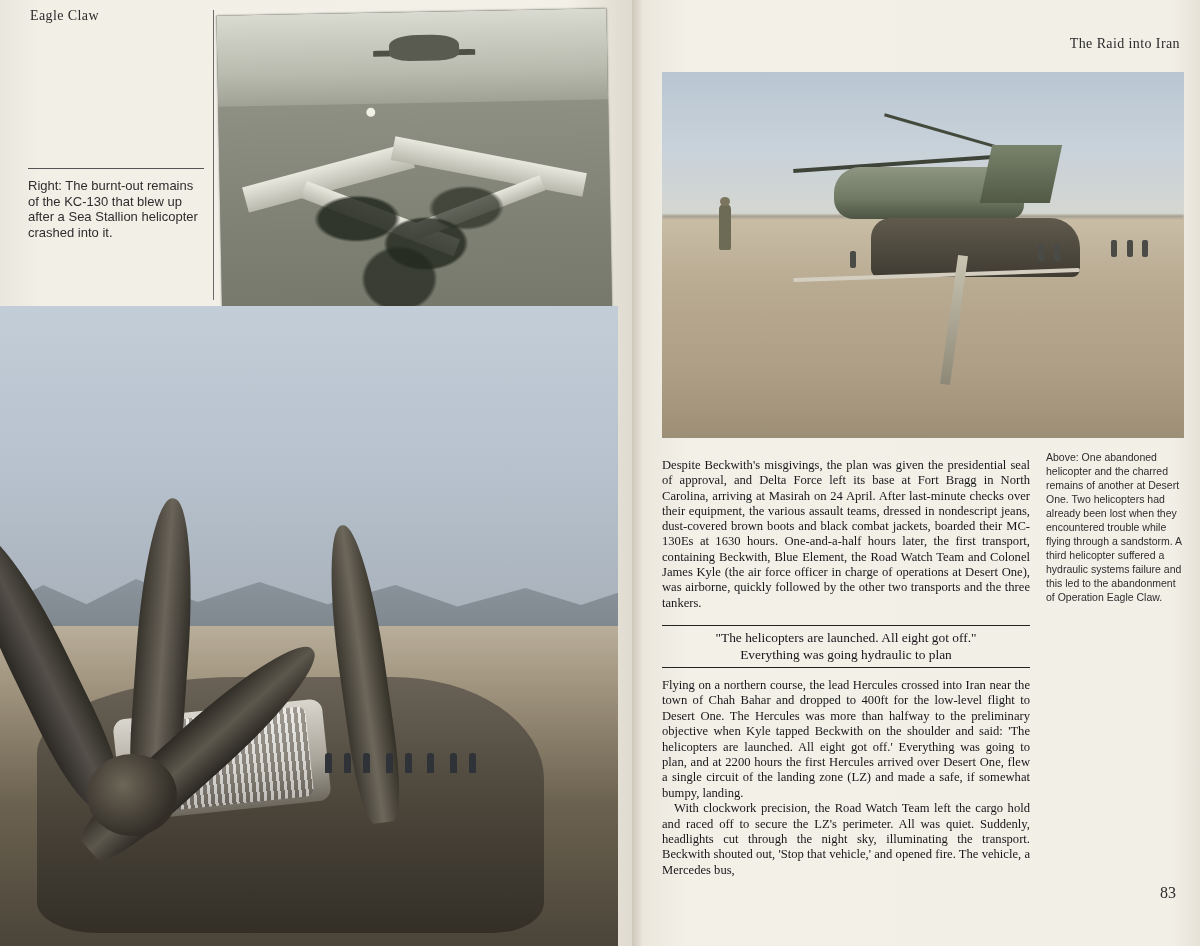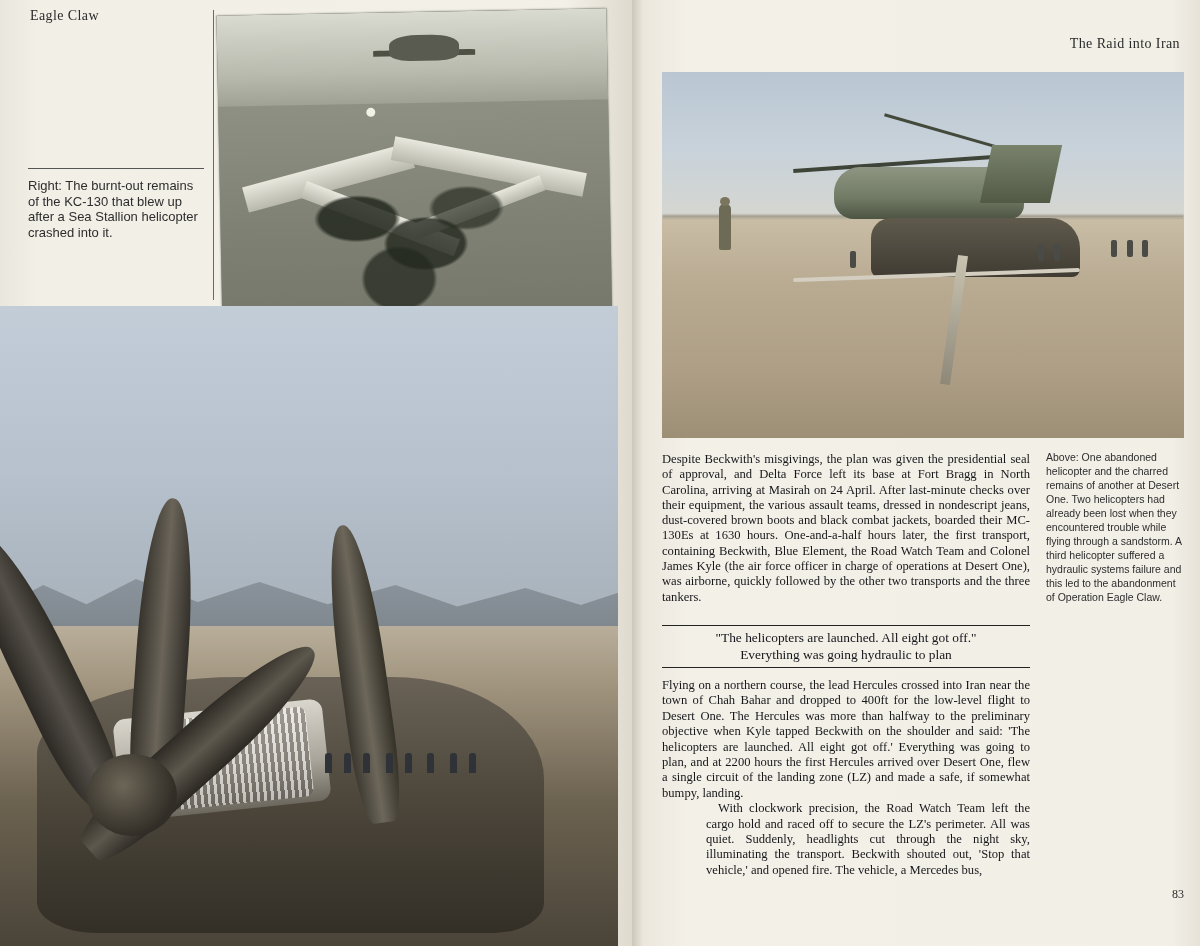--- a/index.html
+++ b/index.html
@@ -51,24 +51,24 @@
     font-family: "Liberation Serif", serif;
     font-size: 14px;
     color: #2b2b2b;
     letter-spacing: .4px;
     white-space: nowrap;
   }
   .runhead-left { left: 30px; top: 8px; }
   .runhead-right { right: 20px; top: 36px; }
   .folio {
     position: absolute;
-    right: 16px;
+    right: 24px;
     bottom: 44px;
     font-family: "Liberation Serif", serif;
-    font-size: 12px;
+    font-size: 16px;
     color: #2b2b2b;
   }
   
   .cap-left {
     position: absolute;
     left: 28px;
     top: 178px;
     width: 176px;
     font-family: "Liberation Sans", sans-serif;
     font-size: 13px;
@@ -306,21 +306,21 @@
     position: absolute;
     left: 662px;
     top: 450px;
     width: 368px;
     font-family: "Liberation Serif", serif;
     font-size: 12.6px;
     line-height: 15.3px;
     color: #17171a;
     text-align: justify;
   }
-  .col-main p { margin: 2px 0 2px 0; }
+  .col-main p { margin: 8px 0 2px 0; }
   .pullquote {
     position: absolute;
     left: 662px;
     top: 625px;
     width: 368px;
     border-top: 1.4px solid #23231f;
     border-bottom: 1.4px solid #23231f;
     padding: 3px 0 4px 0;
     font-family: "Liberation Serif", serif;
     font-size: 13.4px;
@@ -333,21 +333,21 @@
     left: 662px;
     top: 678px;
     width: 368px;
     font-family: "Liberation Serif", serif;
     font-size: 12.6px;
     line-height: 15.4px;
     color: #17171a;
     text-align: justify;
   }
   .col-main2 p { margin: 0; }
-  .col-main2 p.indent { text-indent: 12px; margin-left: 44px; }
+  .col-main2 p.indent { text-indent: 12px; }
   .cap-right {
     position: absolute;
     left: 1046px;
     top: 450px;
     width: 140px;
     font-family: "Liberation Sans", sans-serif;
     font-size: 10.5px;
     line-height: 14px;
     color: #2d2d2d;
   }

